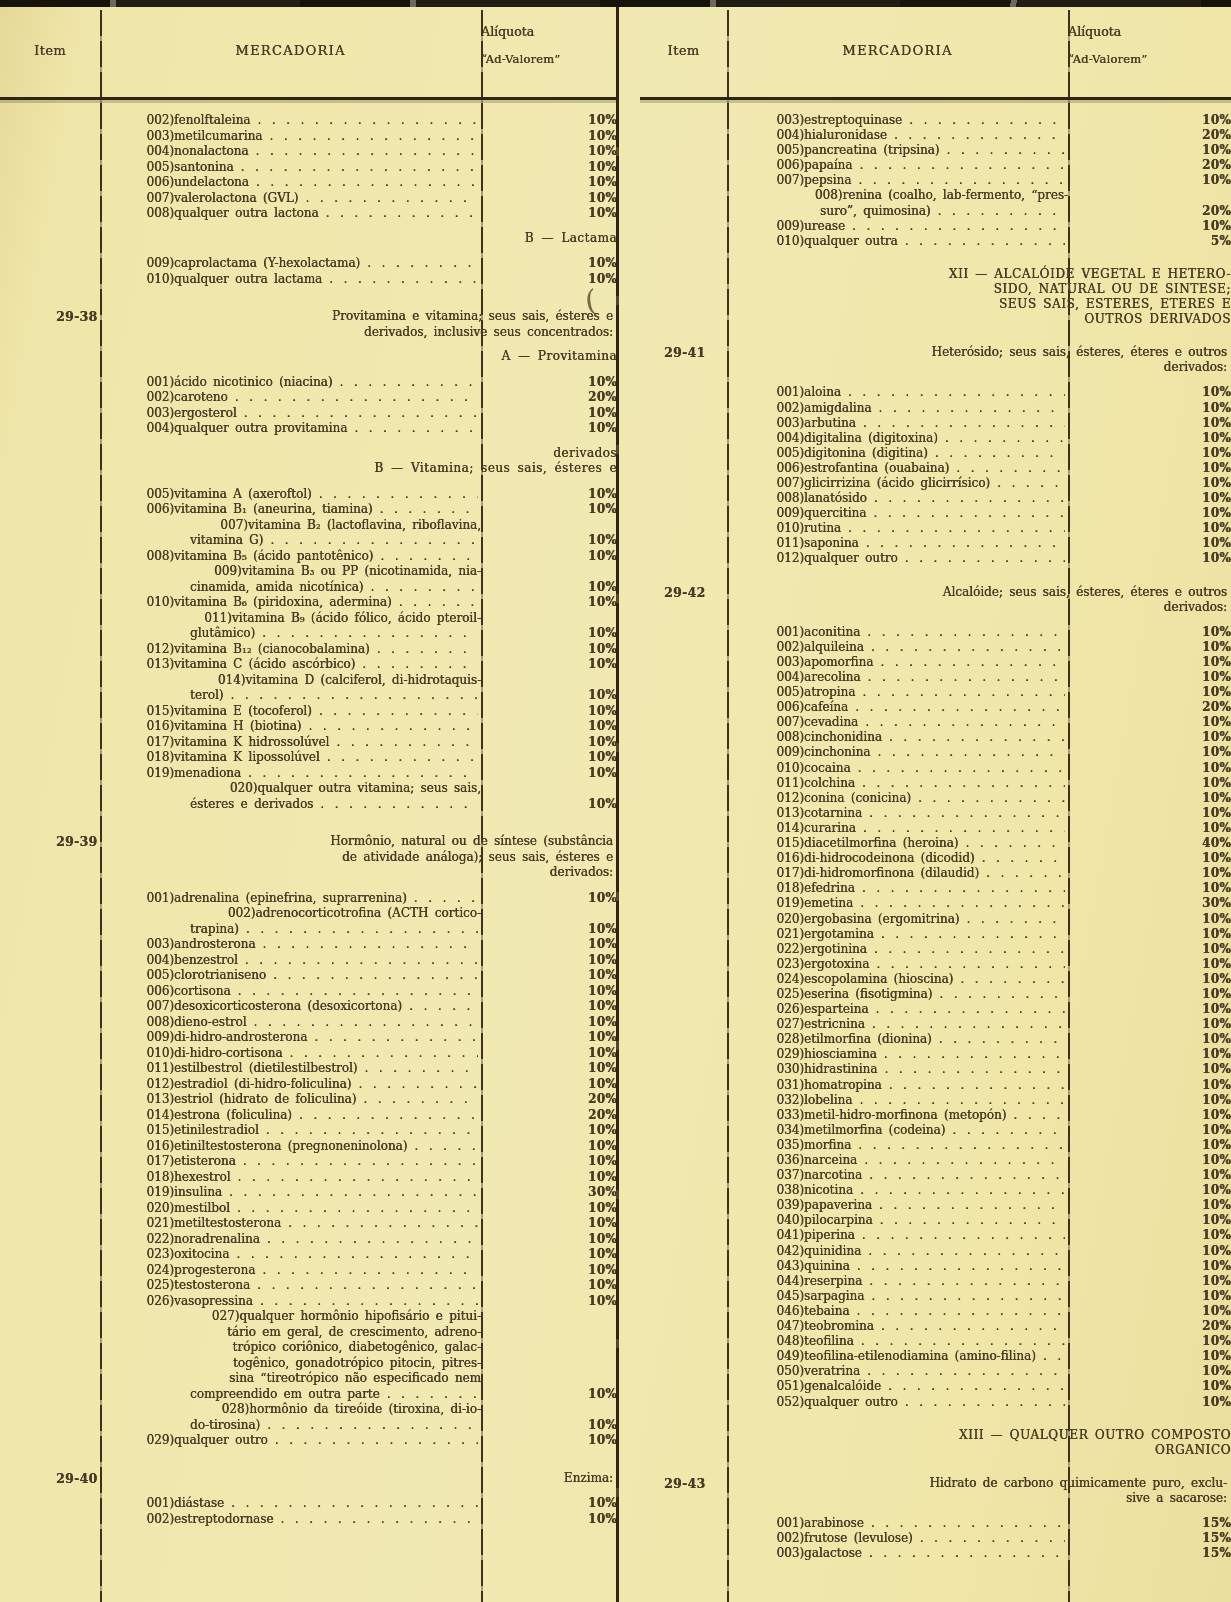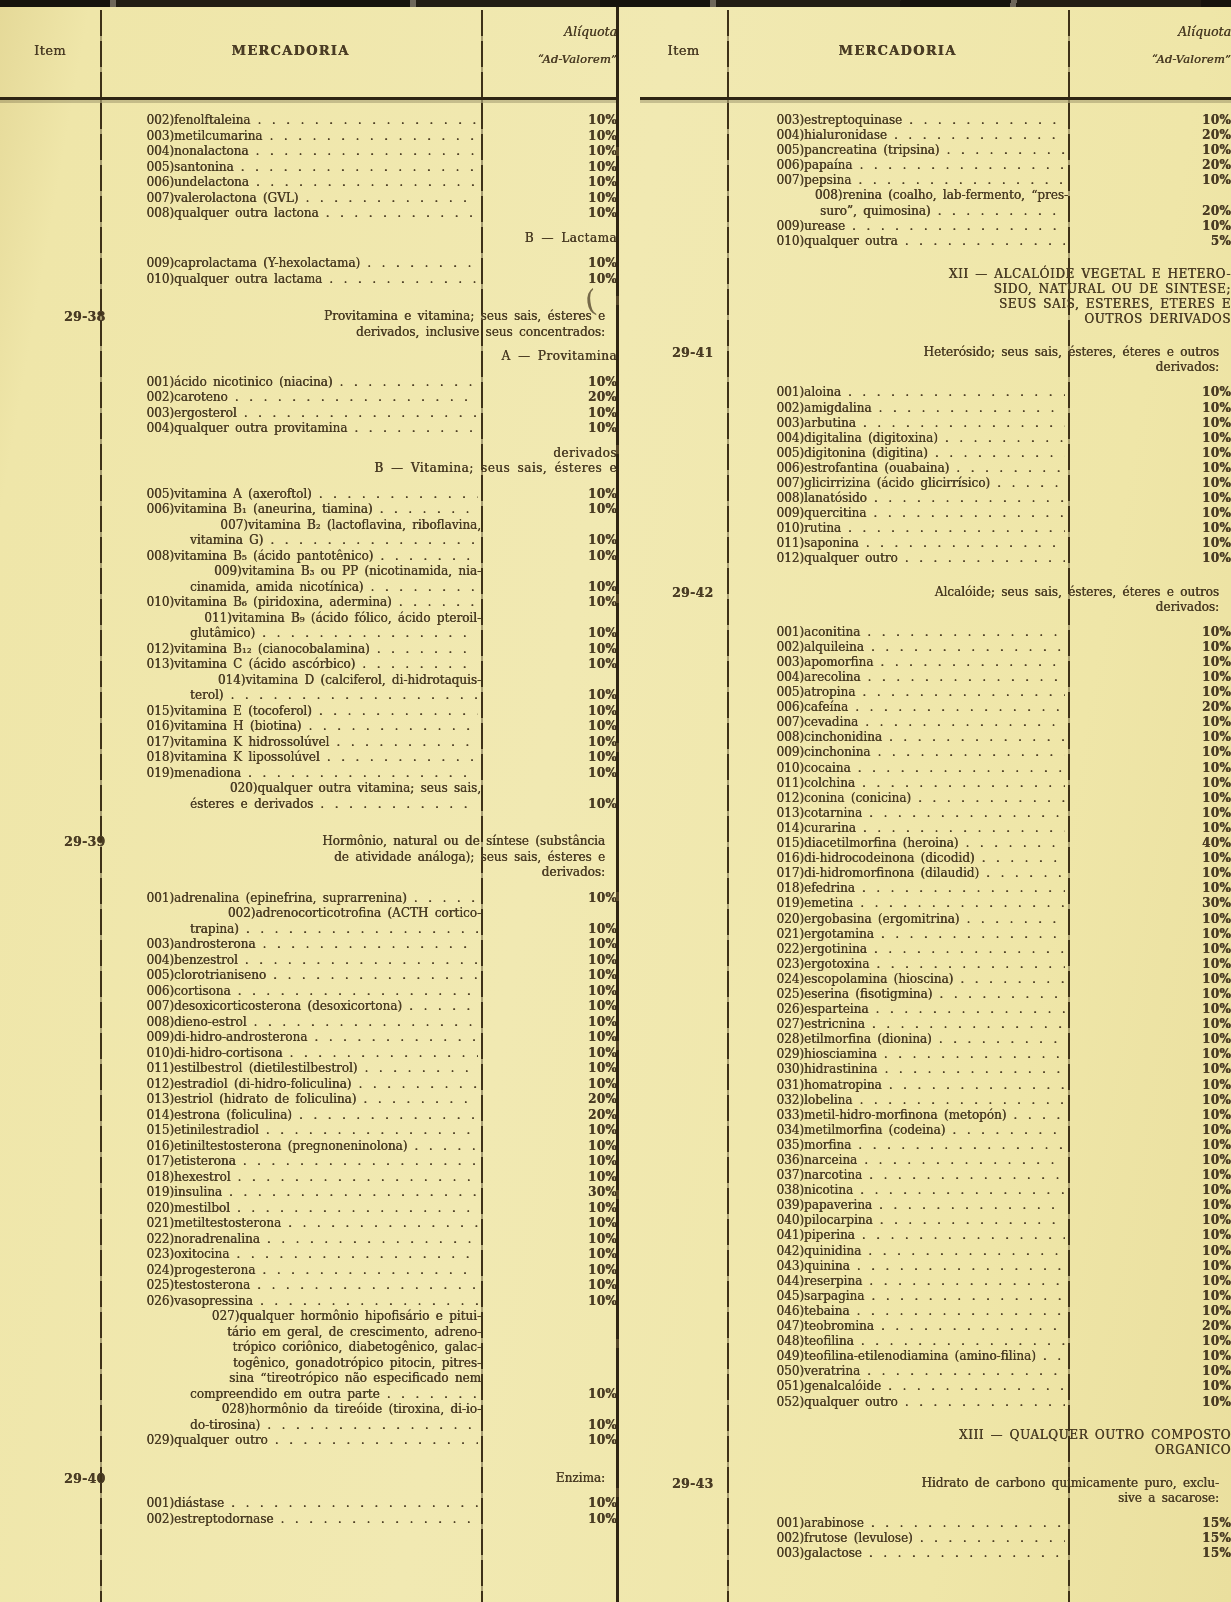--- a/index.html
+++ b/index.html
@@ -14,33 +14,33 @@
   .col.right{left:640px;width:591px;--itemw:87px;--ratew:163px;--ratepad:30px;--numpad:31px;
     --lh:15.1px;--subpad:96px;--secnum:20px;--gapA:18px;--gapB:8px;}
   .vline{position:absolute;top:3px;bottom:0;width:2px;
     background:repeating-linear-gradient(to bottom,#3e3118 0 26px,rgba(62,49,24,.4) 26px 31px);}
   .vl-item{left:var(--itemw);}
   .vl-rate{left:calc(100% - var(--ratew));}
   .centerline{position:absolute;top:7px;bottom:0;left:616px;width:2.5px;
     background:repeating-linear-gradient(to bottom,#2f2514 0 140px,#55462a 140px 149px);}
   .thead{position:absolute;top:0;left:0;right:0;height:90px;text-shadow:.35px 0 0 currentColor;}
   .h-item{position:absolute;top:36px;left:0;width:var(--itemw);text-align:center;font-size:13px;letter-spacing:.4px;}
-  .h-merc{position:absolute;top:36px;left:var(--itemw);right:var(--ratew);text-align:center;font-size:13px;letter-spacing:1.3px;font-weight:bold;}
-  .h-aliq{position:absolute;top:17px;left:calc(100% - var(--ratew));width:var(--ratew);text-align:right;font-size:12.5px;font-style:italic;}
+  .h-merc{position:absolute;top:36px;left:var(--itemw);right:var(--ratew);text-align:center;font-size:13px;letter-spacing:1.3px;}
+  .h-aliq{position:absolute;top:17px;left:calc(100% - var(--ratew));width:var(--ratew);text-align:left;font-size:12.5px;}
   .h-aliq .l2{margin-top:13px;font-size:11.5px;letter-spacing:.2px;}
   .headrule{position:absolute;top:90px;left:0;right:0;height:3px;background:#2e2513;
     box-shadow:0 3px 0 rgba(46,37,19,.22);}
   .tbody{position:absolute;top:104px;left:0;right:0;bottom:0;padding-left:var(--itemw);
     line-height:var(--lh);font-size:12px;overflow:hidden;text-shadow:.35px 0 0 currentColor;}
   .blk{margin-top:10px;text-align:right;}
   .blk:first-child{margin-top:2px;}
   .blk-subhead{margin:var(--gapB) 0;word-spacing:3px;letter-spacing:.5px;}
   .subline{padding-left:var(--subpad);white-space:nowrap;margin-left:23px;}
   .subline.cont{padding-left:20px;}
-  .blk-section{position:relative;margin:var(--gapA) 12px var(--gapB);word-spacing:2.5px;}
+  .blk-section{position:relative;margin:var(--gapA) 4px var(--gapB);word-spacing:2.5px;}
   .sec-item{position:absolute;left:calc(var(--secnum) - var(--itemw));top:0;font-weight:700;
     font-size:12.5px;letter-spacing:.3px;}
   .sec-line{padding-left:10px;white-space:nowrap;}
   .sec-line.cont{padding-left:30px;}
   .blk-chapter{margin:var(--gapA) 0 var(--gapB);letter-spacing:.6px;word-spacing:2px;font-weight:500;}
   .ch-line{padding-left:88px;white-space:nowrap;}
   .ch-line.first{padding-left:20px;}
   .entry{display:flex;align-items:flex-end;}
   .merc{flex:1 1 auto;min-width:0;}
   .eline{padding-left:var(--numpad);white-space:nowrap;overflow:hidden;word-spacing:2.5px;}

